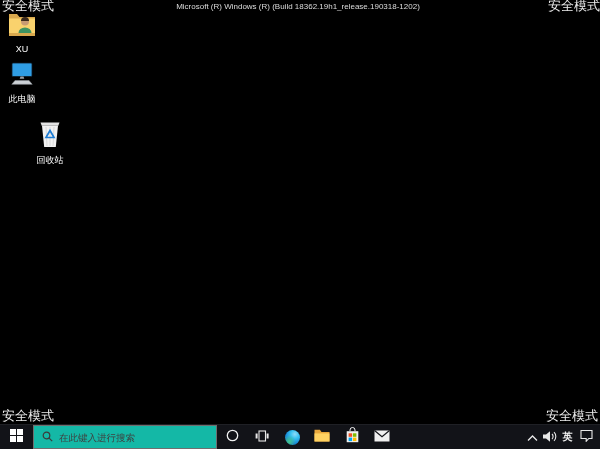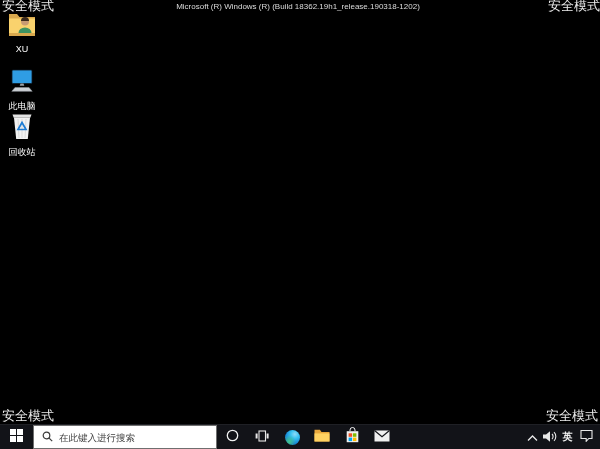--- a/index.html
+++ b/index.html
@@ -18,34 +18,34 @@
   
   .build-text{
     position:absolute;top:2px;left:0;right:4px;text-align:center;
     color:#dcdcdc;font-size:8px;line-height:10px;
   }
   
   .desktop-icon{
     position:absolute;left:0;width:44px;
     display:flex;flex-direction:column;align-items:center;
   }
-  .di-1{top:10px;} .di-2{top:68px;} .di-3{top:110px;}
+  .di-1{top:10px;} .di-2{top:61px;} .di-3{top:118px;margin-left:28px;}
   .desktop-icon .di-label{
     color:#fff;font-size:9px;line-height:10px;margin-top:3px;
     text-shadow:1px 1px 1px #000;white-space:nowrap;
   }
   
   .taskbar{
     position:absolute;left:0;bottom:0;width:600px;height:25px;
     background:#121318;border-top:1px solid rgba(255,255,255,0.06);
     box-sizing:border-box;display:flex;align-items:stretch;z-index:5;
   }
   .start-btn{width:33px;display:flex;align-items:center;justify-content:center;flex:none;}
   .search-box{
-    width:184px;flex:none;background:#ffffff;border:1px solid #6f6f6f;
+    width:184px;flex:none;background:#14b8a6;border:1px solid #6f6f6f;
     box-sizing:border-box;display:flex;align-items:center;padding:0 6px 0 8px;gap:6px;
   }
   .search-box input{
     border:none;outline:none;background:transparent;flex:1;min-width:0;
     font-size:9.5px;color:#222;font-family:inherit;padding:0;
   }
   .search-box input::placeholder{color:#3f3f3f;opacity:1;}
   .tb-btn{width:30px;flex:none;display:flex;align-items:center;justify-content:center;}
   .edge-ball{
     width:15px;height:15px;border-radius:50%;

